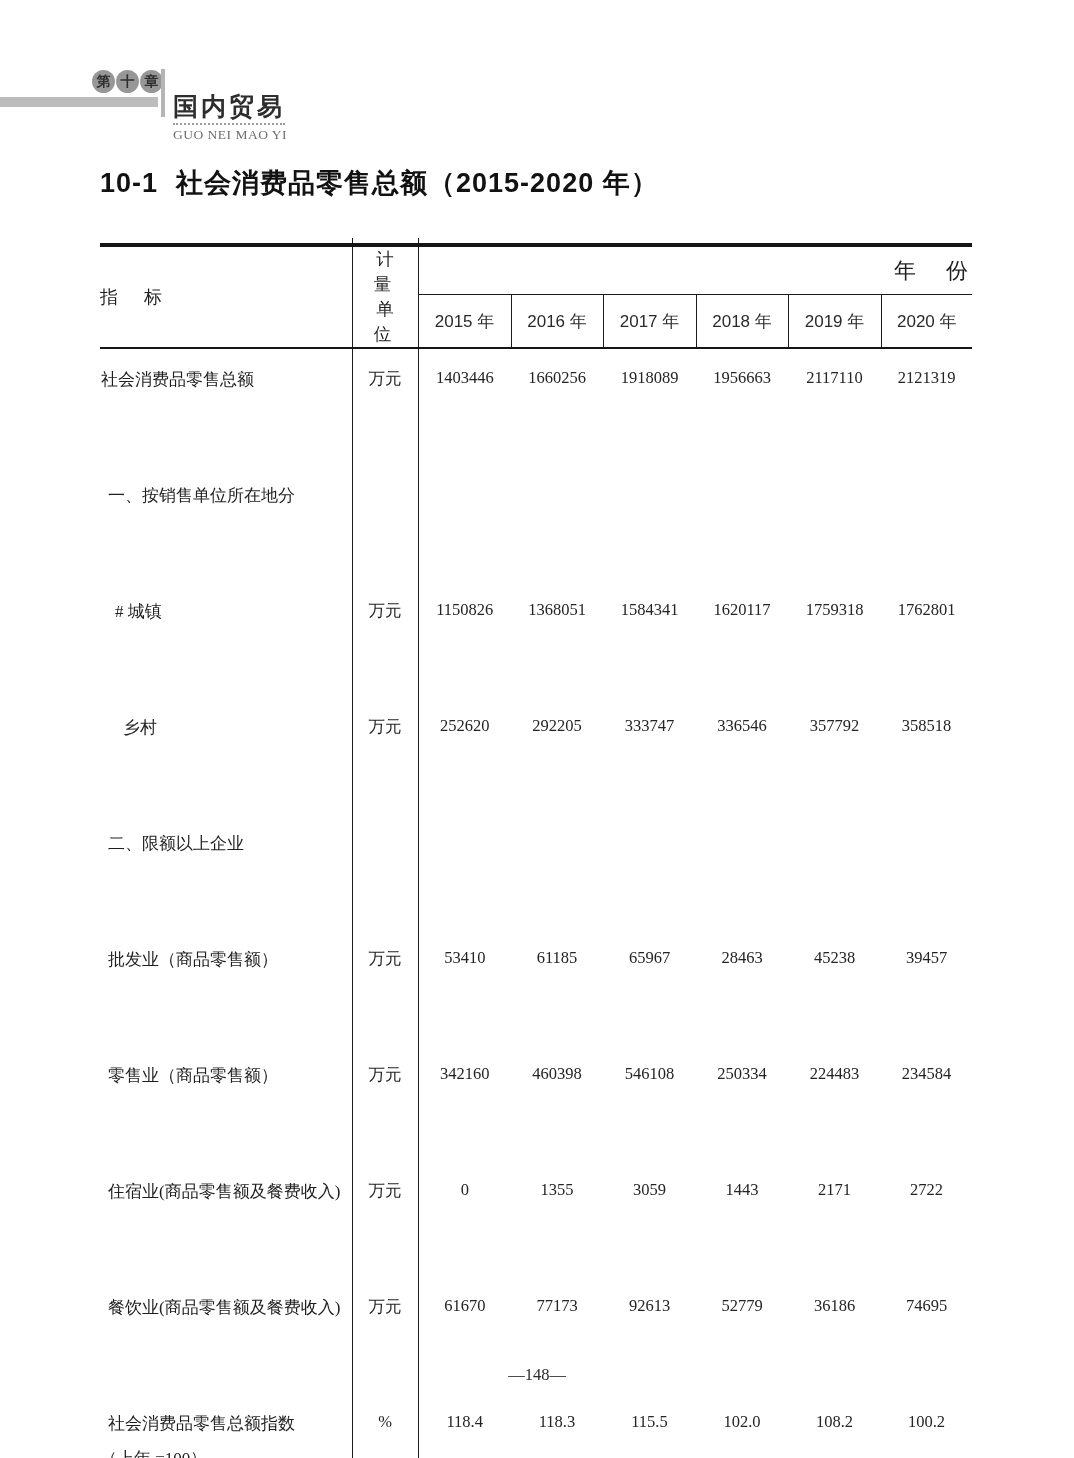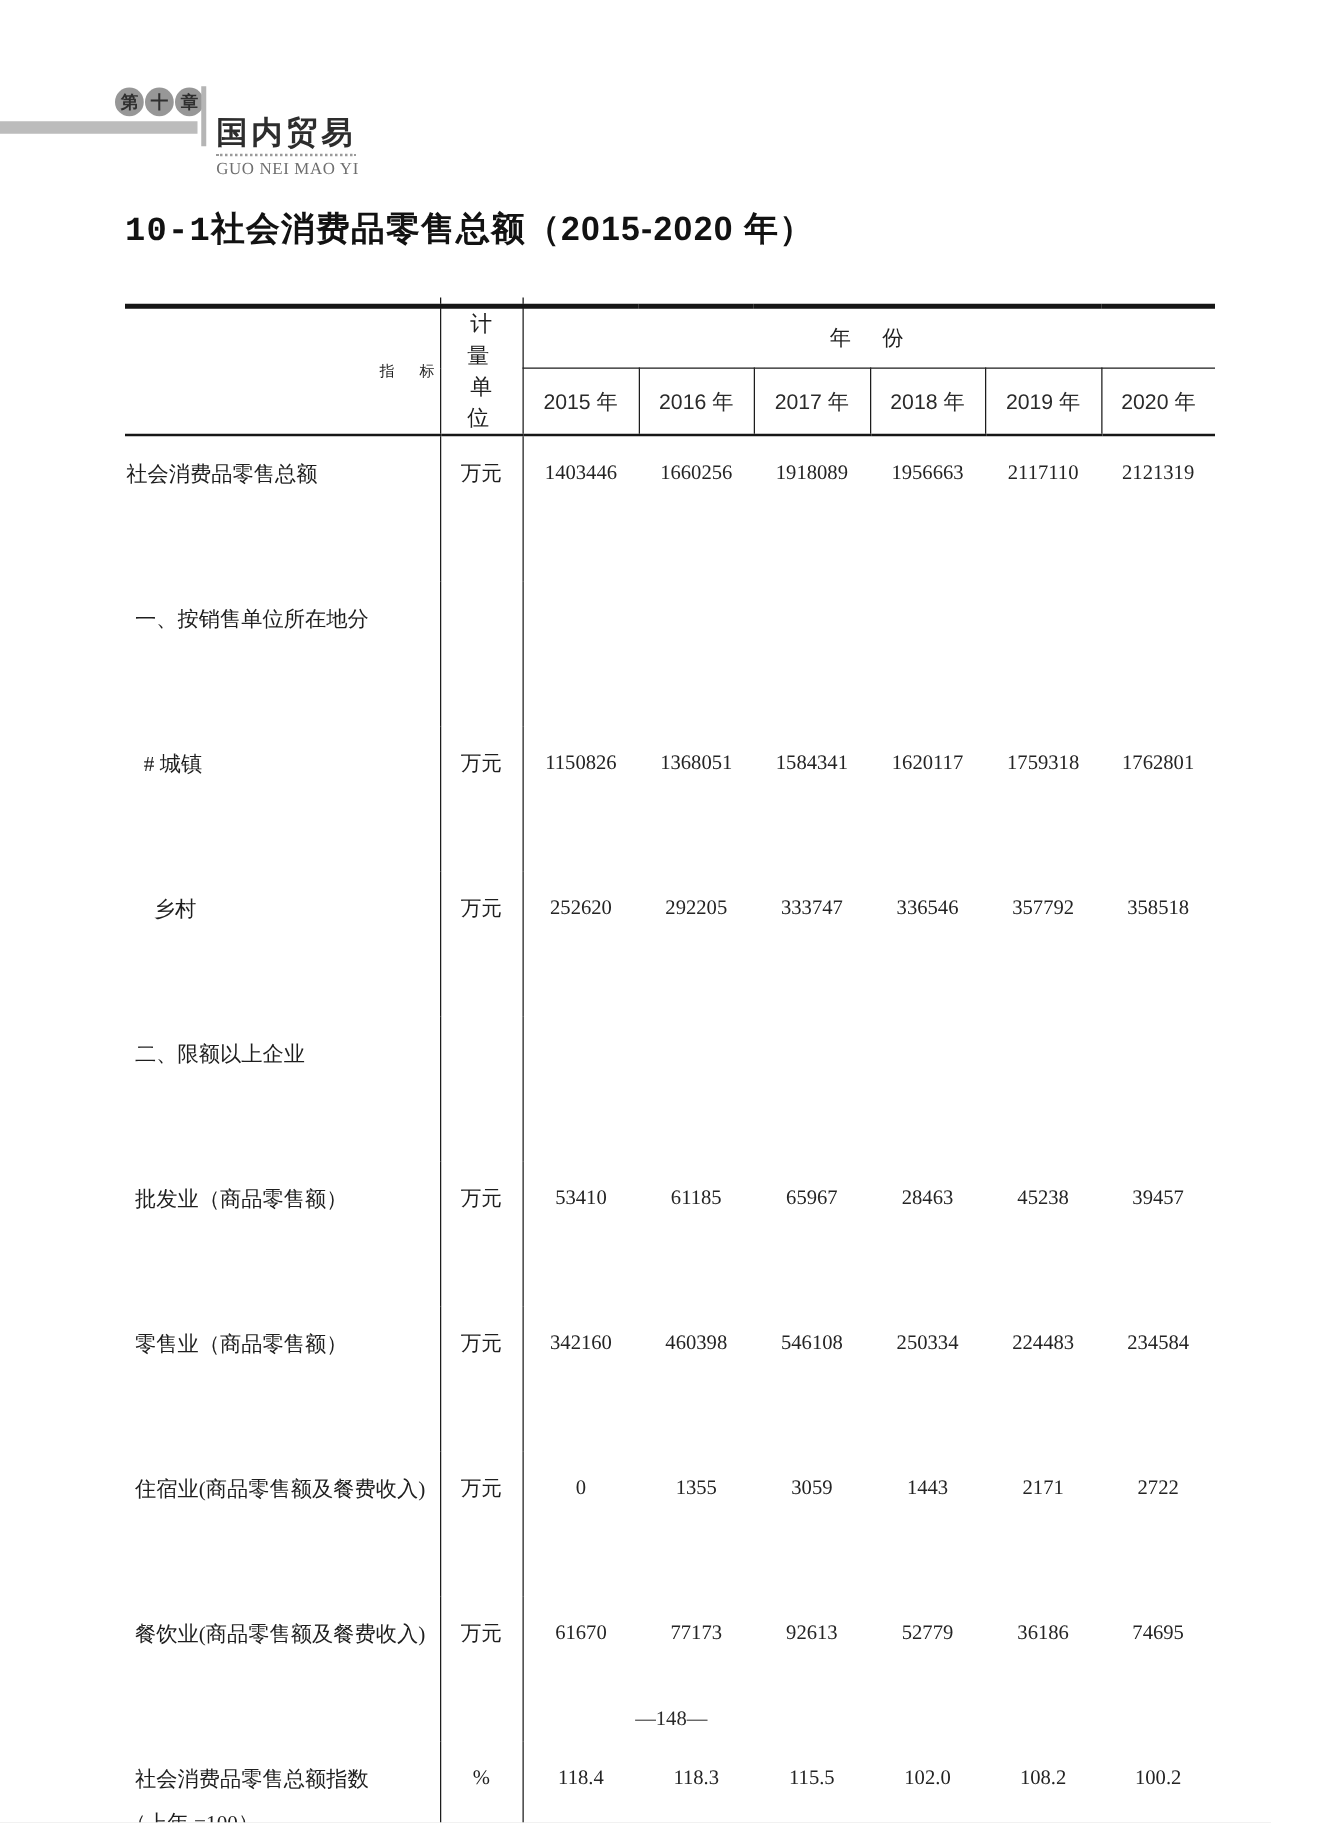--- a/index.html
+++ b/index.html
@@ -24,34 +24,34 @@
     font-size:25px; letter-spacing:3px; color:#2d2d2d; line-height:30px;
     padding-bottom:2px; border-bottom:2px dotted #9a9a9a; display:inline-block;margin-top:28px;
   }
   .chapter-subtitle { font-size:13.5px; color:#6f6f6f; letter-spacing:0.5px; margin-top:2px; }
 
   
   .doc-title {
     position:absolute; left:100px; top:165px; font-weight:bold; color:#121212;
     font-family:"Liberation Sans","DejaVu Sans",sans-serif; font-size:27px; letter-spacing:1px;
   }
-  .doc-title .title-number { font-family:Liberation Mono, monospace; }
+  .doc-title .title-number { margin-right:18px; font-family:Liberation Sans, sans-serif; }
 
   
   .table-wrap { position:absolute; left:100px; top:243px; width:872px; }
   table.data-table {
     border-collapse:collapse; table-layout:fixed; width:872px;
     border-top:4px solid #161616; border-bottom:4px solid #161616;
   }
   th, td { font-weight:normal; padding:0; }
   th.c-ind, td.c-ind { border-right:1px solid #1c1c1c; }
   th.c-unit, td.c-unit { border-right:1px solid #1c1c1c; text-align:center; }
   th.th-years {
-    height:38px; border-bottom:1px solid #1c1c1c; text-align:center;
-    font-size:17px; letter-spacing:4px; vertical-align:middle;
+    height:38px; border-bottom:1px solid #1c1c1c; text-align:right;
+    font-size:22px; letter-spacing:4px; vertical-align:middle;
   }
   th.c-ind, th.c-unit { border-bottom:2px solid #161616; vertical-align:middle; font-size:17.5px; }
   th.c-unit div { line-height:25px; letter-spacing:5px; text-indent:5px; }
   tr.h2 th {
     height:42px; border-bottom:2px solid #161616; text-align:center; vertical-align:middle;
     font-size:17px; font-family:"Liberation Sans","DejaVu Sans",sans-serif; color:#2a2a2a;
   }
   tr.h2 th + th { border-left:1px solid #1c1c1c; }
   tbody td { height:97px; vertical-align:top; padding-top:19px; font-size:17px; }
   td.c-val { text-align:center; font-size:16.5px; color:#242424; }
@@ -100,21 +100,21 @@
           <col style="width:66px">
         <col style="width:93px">
           <col style="width:92px">
           <col style="width:93px">
         <col style="width:92px">
           <col style="width:93px">
           <col style="width:91px">
       </colgroup>
       <thead>
         <tr>
-          <th class="c-ind" rowspan="2" style="text-align:right; font-size:12px; letter-spacing:4px;">指　标</th>
+          <th class="c-ind" rowspan="2" style="text-align:left; font-size:18px; letter-spacing:4px;">指　标</th>
           <th class="c-unit" rowspan="2">
             <div>计　量</div>
             <div>单　位</div>
           </th>
           <th class="th-years" colspan="6">年　份</th>
         </tr>
         <tr class="h2">
           <th>2015 年</th>
           <th>2016 年</th>
           <th>2017 年</th>

